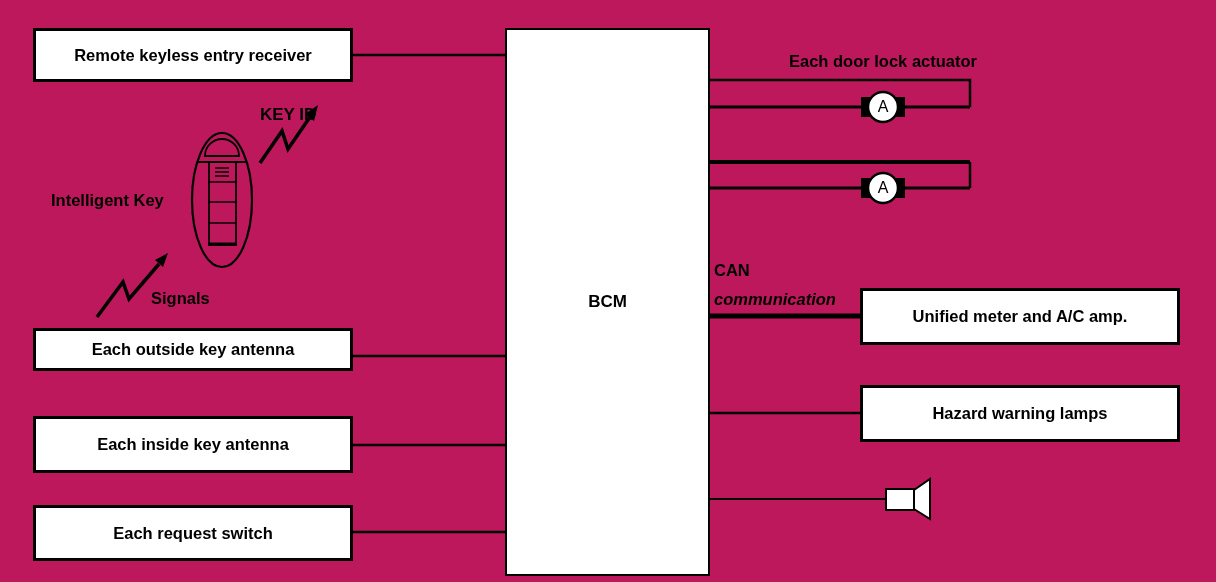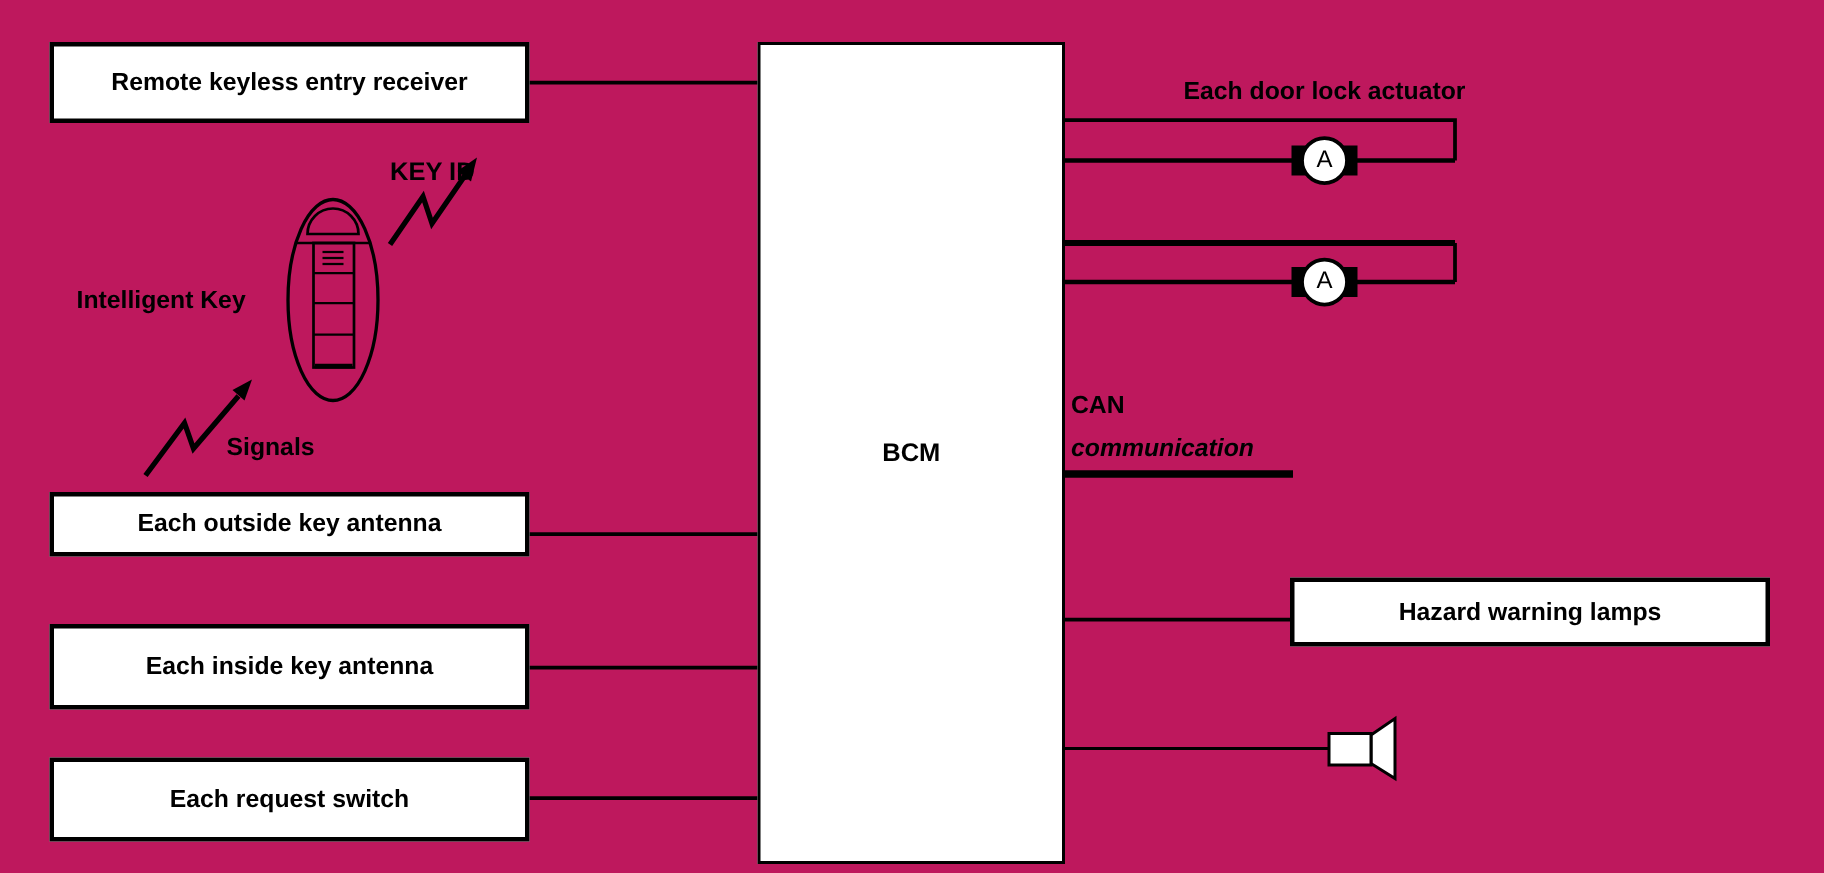--- a/index.html
+++ b/index.html
@@ -123,21 +123,22 @@
     </g>
   </svg>
 
   <div class="box" style="left:33px; top:28px; width:320px; height:54px;">Remote keyless entry receiver</div>
   <div class="box" style="left:33px; top:328px; width:320px; height:43px;">Each outside key antenna</div>
   <div class="box" style="left:33px; top:505px; width:320px; height:56px;">Each request switch</div>
   <div class="box" style="left:33px; top:416px; width:320px; height:57px;">Each inside key antenna</div>
 
   <div class="box bcm" style="left:505px; top:16px; width:205px; height:548px;margin-top:12px;">BCM</div>
 
-  <div class="box" style="left:860px; top:385px; width:320px; height:46px;">Hazard warning lamps</div>
+  <div class="box" style="left:860px; top:288px; width:320px; height:57px;">Unified meter and A/C amp.</div>
+  <div class="box" style="left:860px; top:385px; width:320px; height:57px;">Hazard warning lamps</div>
 
   <div class="lbl" style="left:216px; top:105px; font-size:17px;margin-left:44px;">KEY ID</div>
   <div class="lbl" style="left:51px; top:191px;">Intelligent Key</div>
   <div class="lbl" style="left:151px; top:289px;">Signals</div>
 
   <div class="lbl center" style="left:772px; top:52px; width:222px;">Each door lock actuator</div>
   <div class="lbl" style="left:714px; top:261px;">CAN</div>
   <div class="lbl" style="left:714px; top:290px;font-style:italic;">communication</div>
 
   <div class="motor-letter" style="left:875px; top:98px; width:16px;">A</div>

